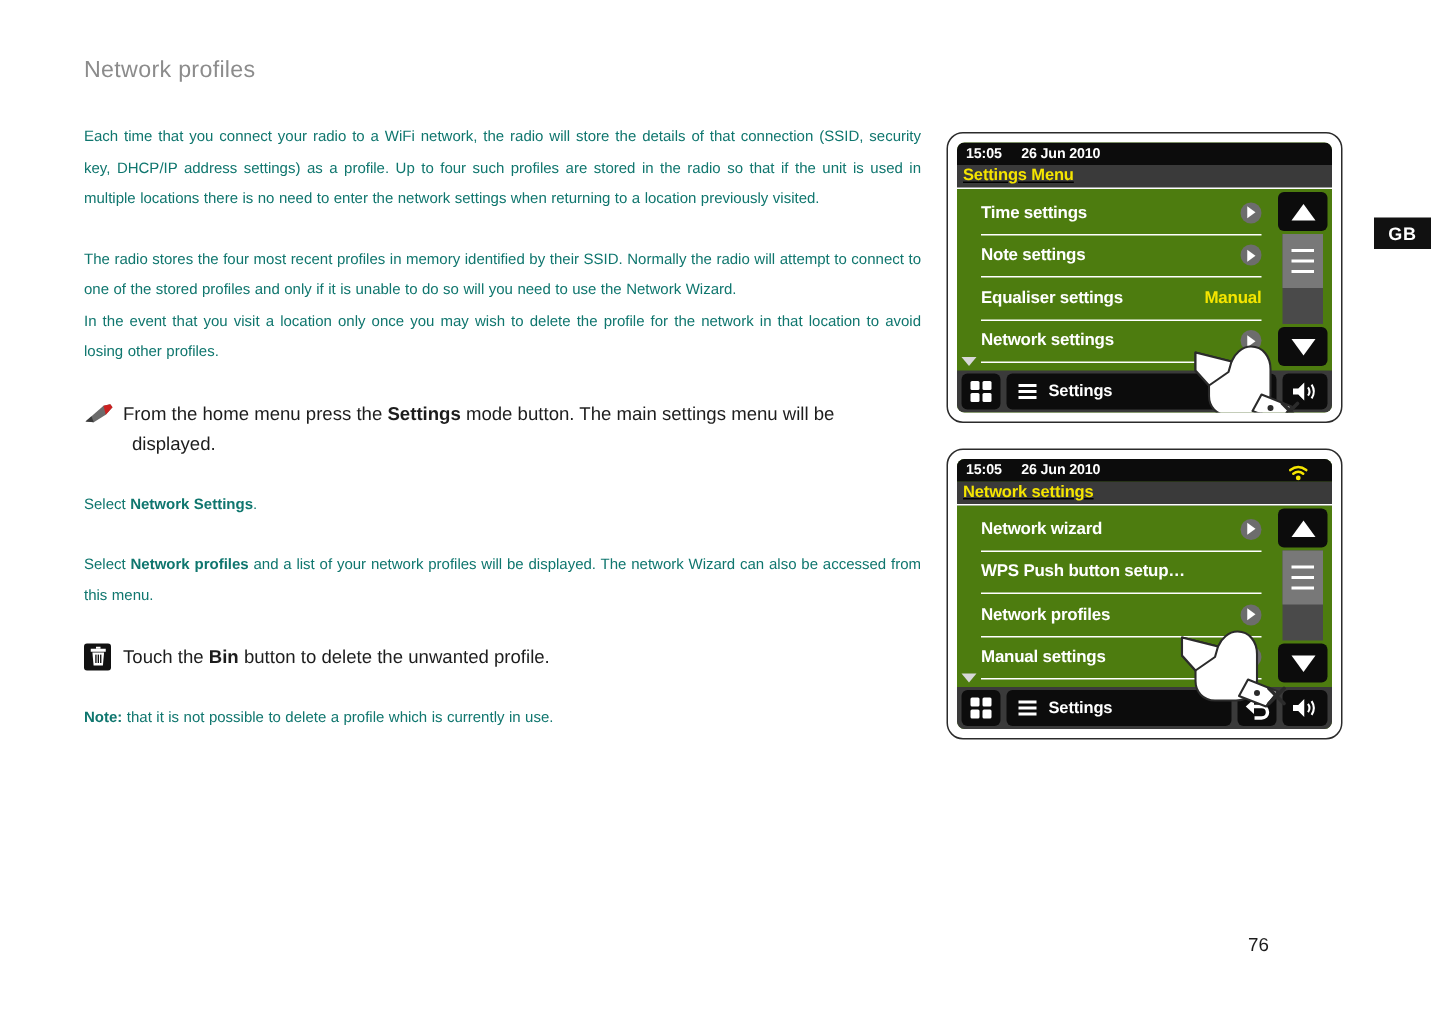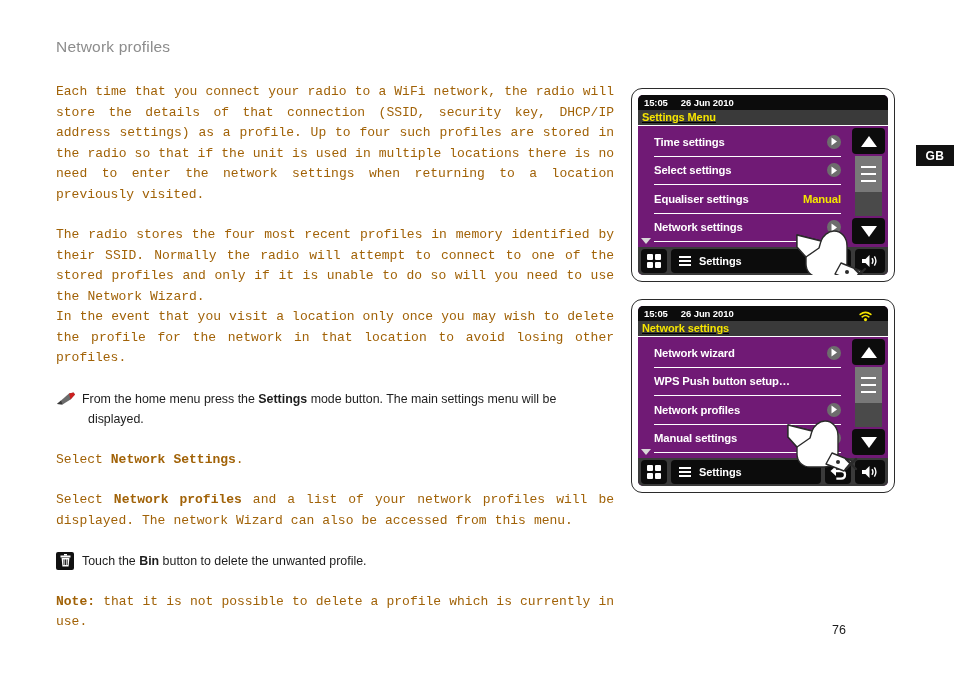--- a/index.html
+++ b/index.html
@@ -25,27 +25,26 @@
     width: 558px;
   }
   .page-title {
     font-size: 15.5px;
     color: #8c8c8c;
     font-weight: 400;
     letter-spacing: .2px;
     margin: 0 0 26px 0;
   }
   .para {
-    font-size: 13px;
+    font-size: 10px;
     line-height: 20.5px;
-    color: #a16207;
+    color: #0f766e;
     text-align: justify;
     margin: 0 0 20px 0;
     word-spacing: .2px;
-    font-family: Liberation Mono, monospace;
   }
   .para.tight { margin-bottom: 0; }
   .para b { font-weight: bold; }
 
   .icon-para {
     position: relative;
     padding-left: 26px;
     font-size: 12.4px;
     line-height: 20.5px;
     color: #1d1d1d;
@@ -103,21 +102,21 @@
     border-radius: 11px;
     padding: 6px;
   }
   #device-1 { left: 631px; top: 88px; }
   #device-2 { left: 631px; top: 299px; }
 
   .screen {
     position: relative;
     width: 100%;
     height: 100%;
-    background: #701a75;
+    background: #4d7c0f;
     border-radius: 5px;
     overflow: hidden;
   }
 
   
   .status-bar {
     height: 15px;
     background: #0c0c0c;
     display: flex;
     align-items: center;
@@ -403,21 +402,21 @@
       <div class="list-area">
         <div class="list-row">
           <span class="row-label">Time settings</span>
           <span class="chev">
             <svg width="8" height="9" viewBox="0 0 8 9">
                 <polygon points="1.5,0.5 7,4.5 1.5,8.5" fill="#ffffff"></polygon>
               </svg>
           </span>
         </div>
         <div class="list-row">
-          <span class="row-label">Select settings</span>
+          <span class="row-label">Note settings</span>
           <span class="chev">
             <svg width="8" height="9" viewBox="0 0 8 9">
                 <polygon points="1.5,0.5 7,4.5 1.5,8.5" fill="#ffffff"></polygon>
               </svg>
           </span>
         </div>
         <div class="list-row">
           <span class="row-label">Equaliser settings</span>
           <span class="row-value">Manual</span>
         </div>

